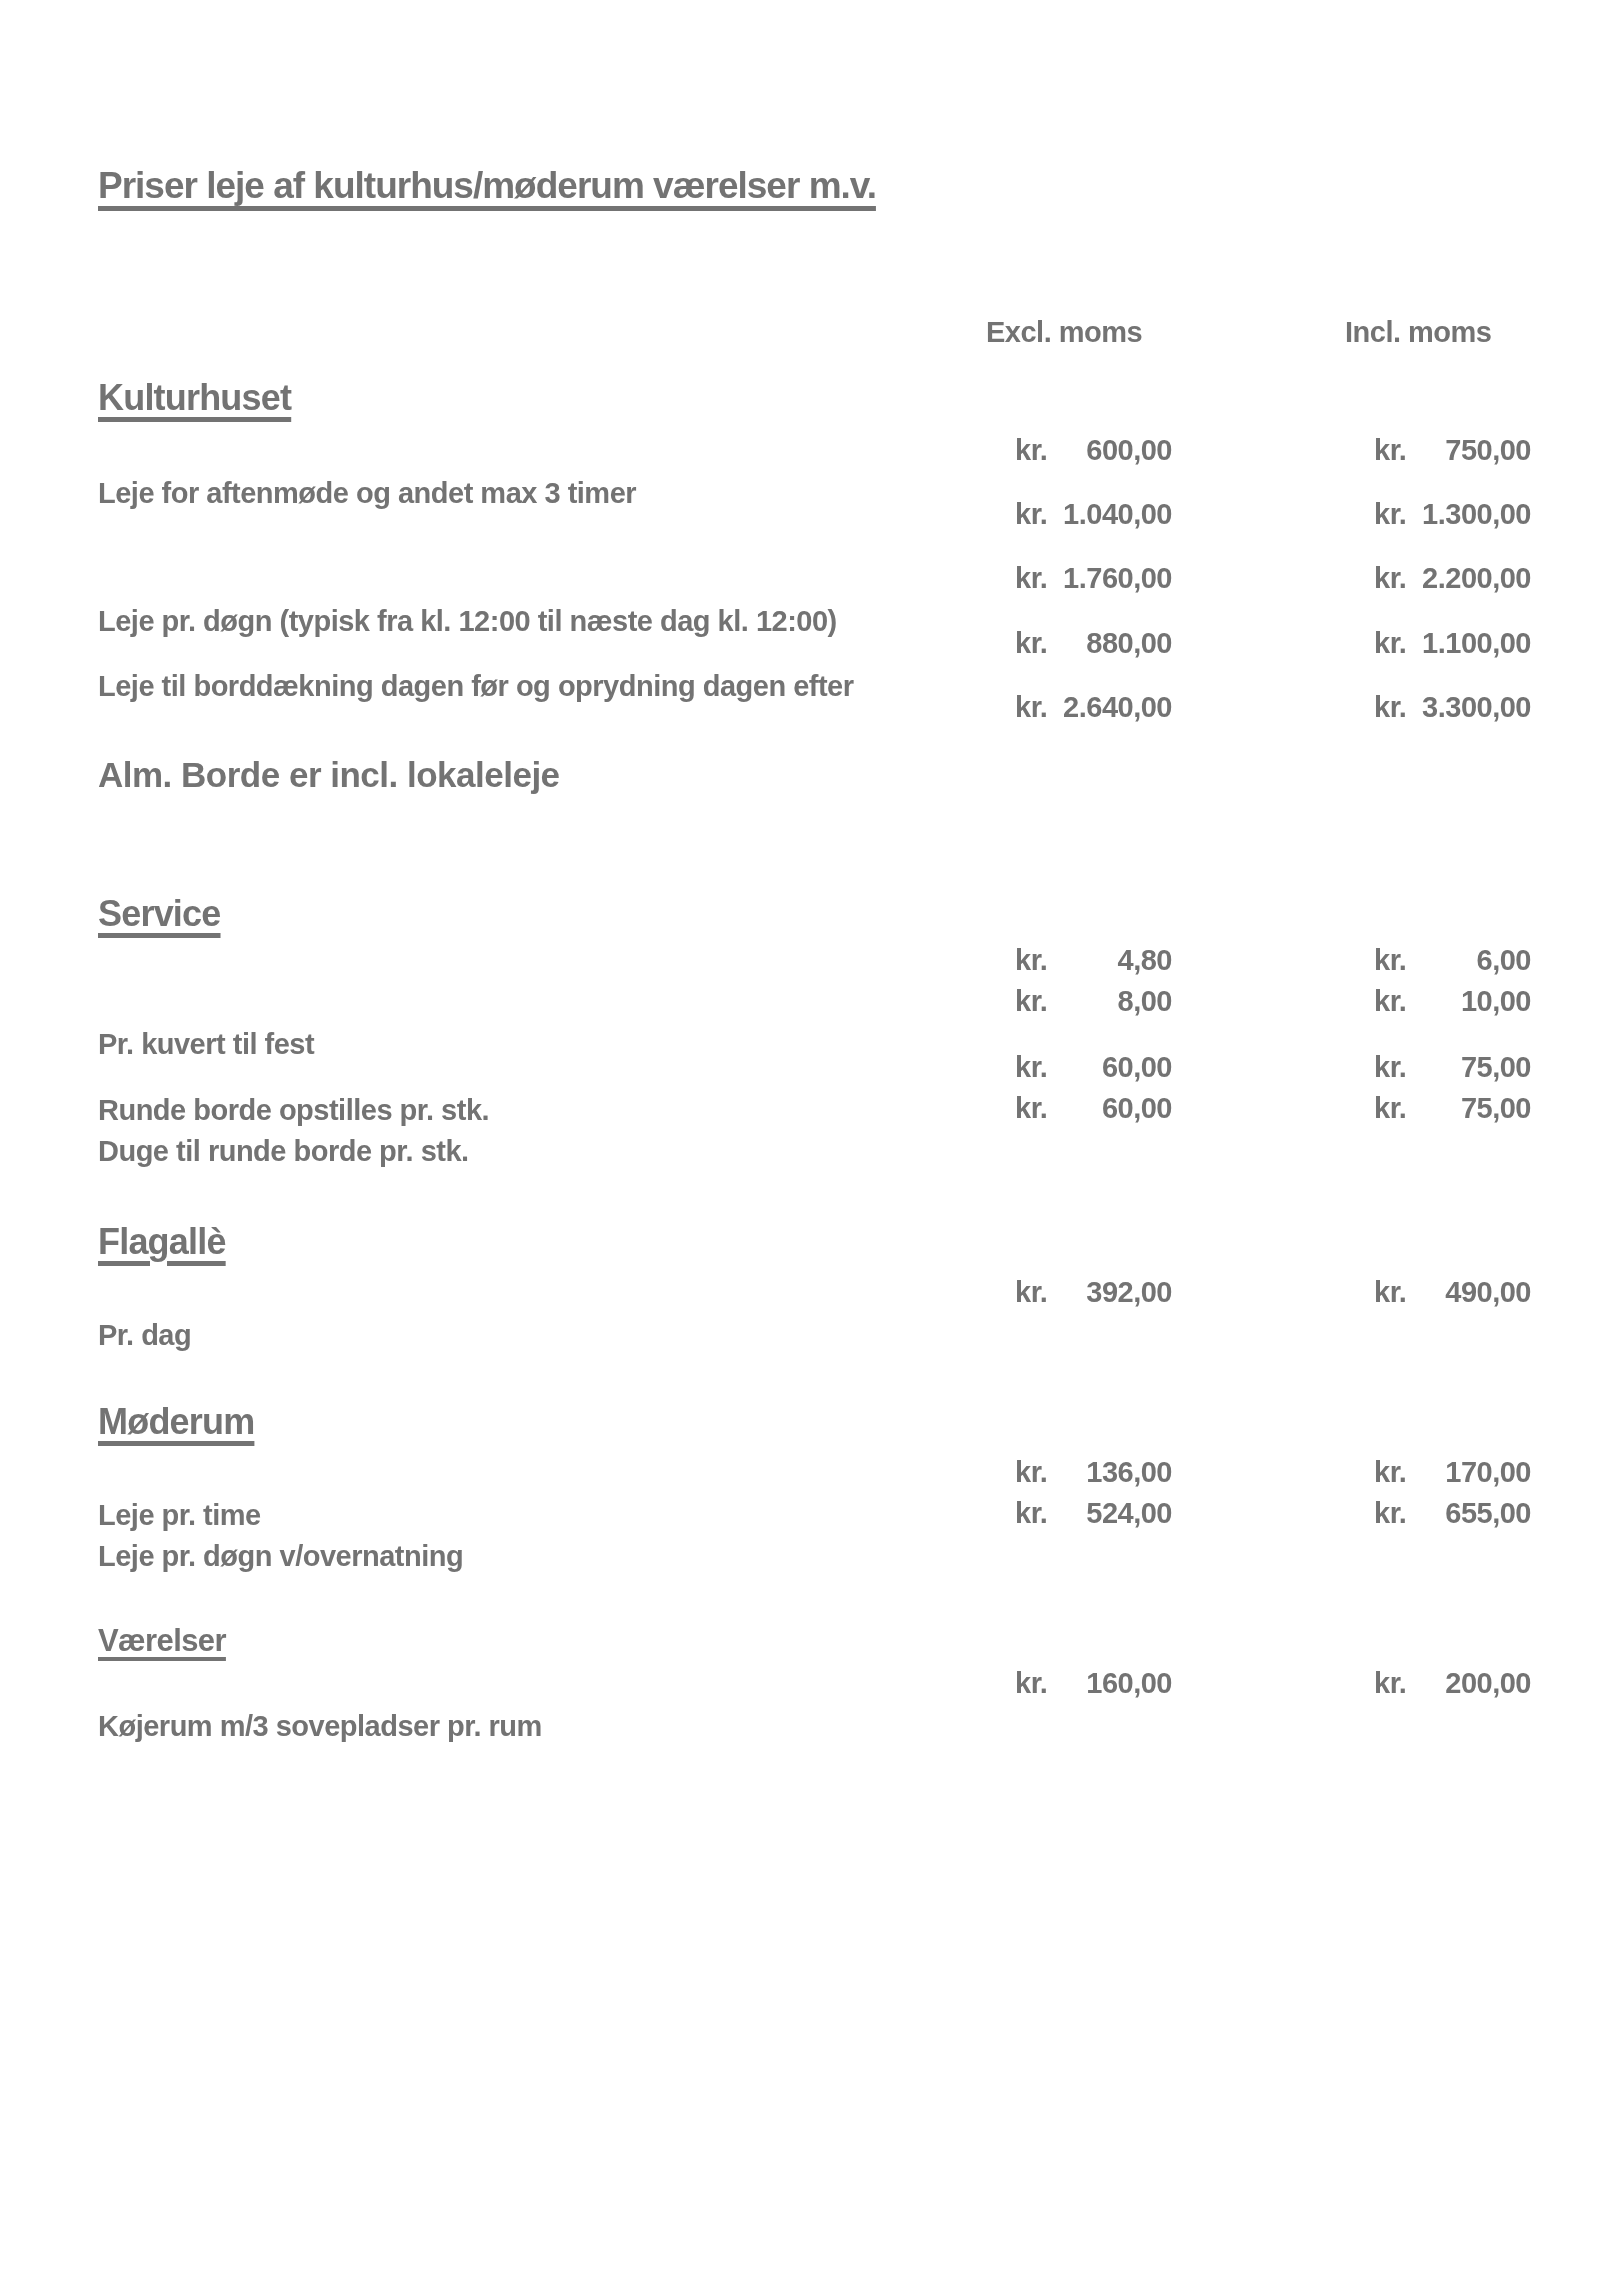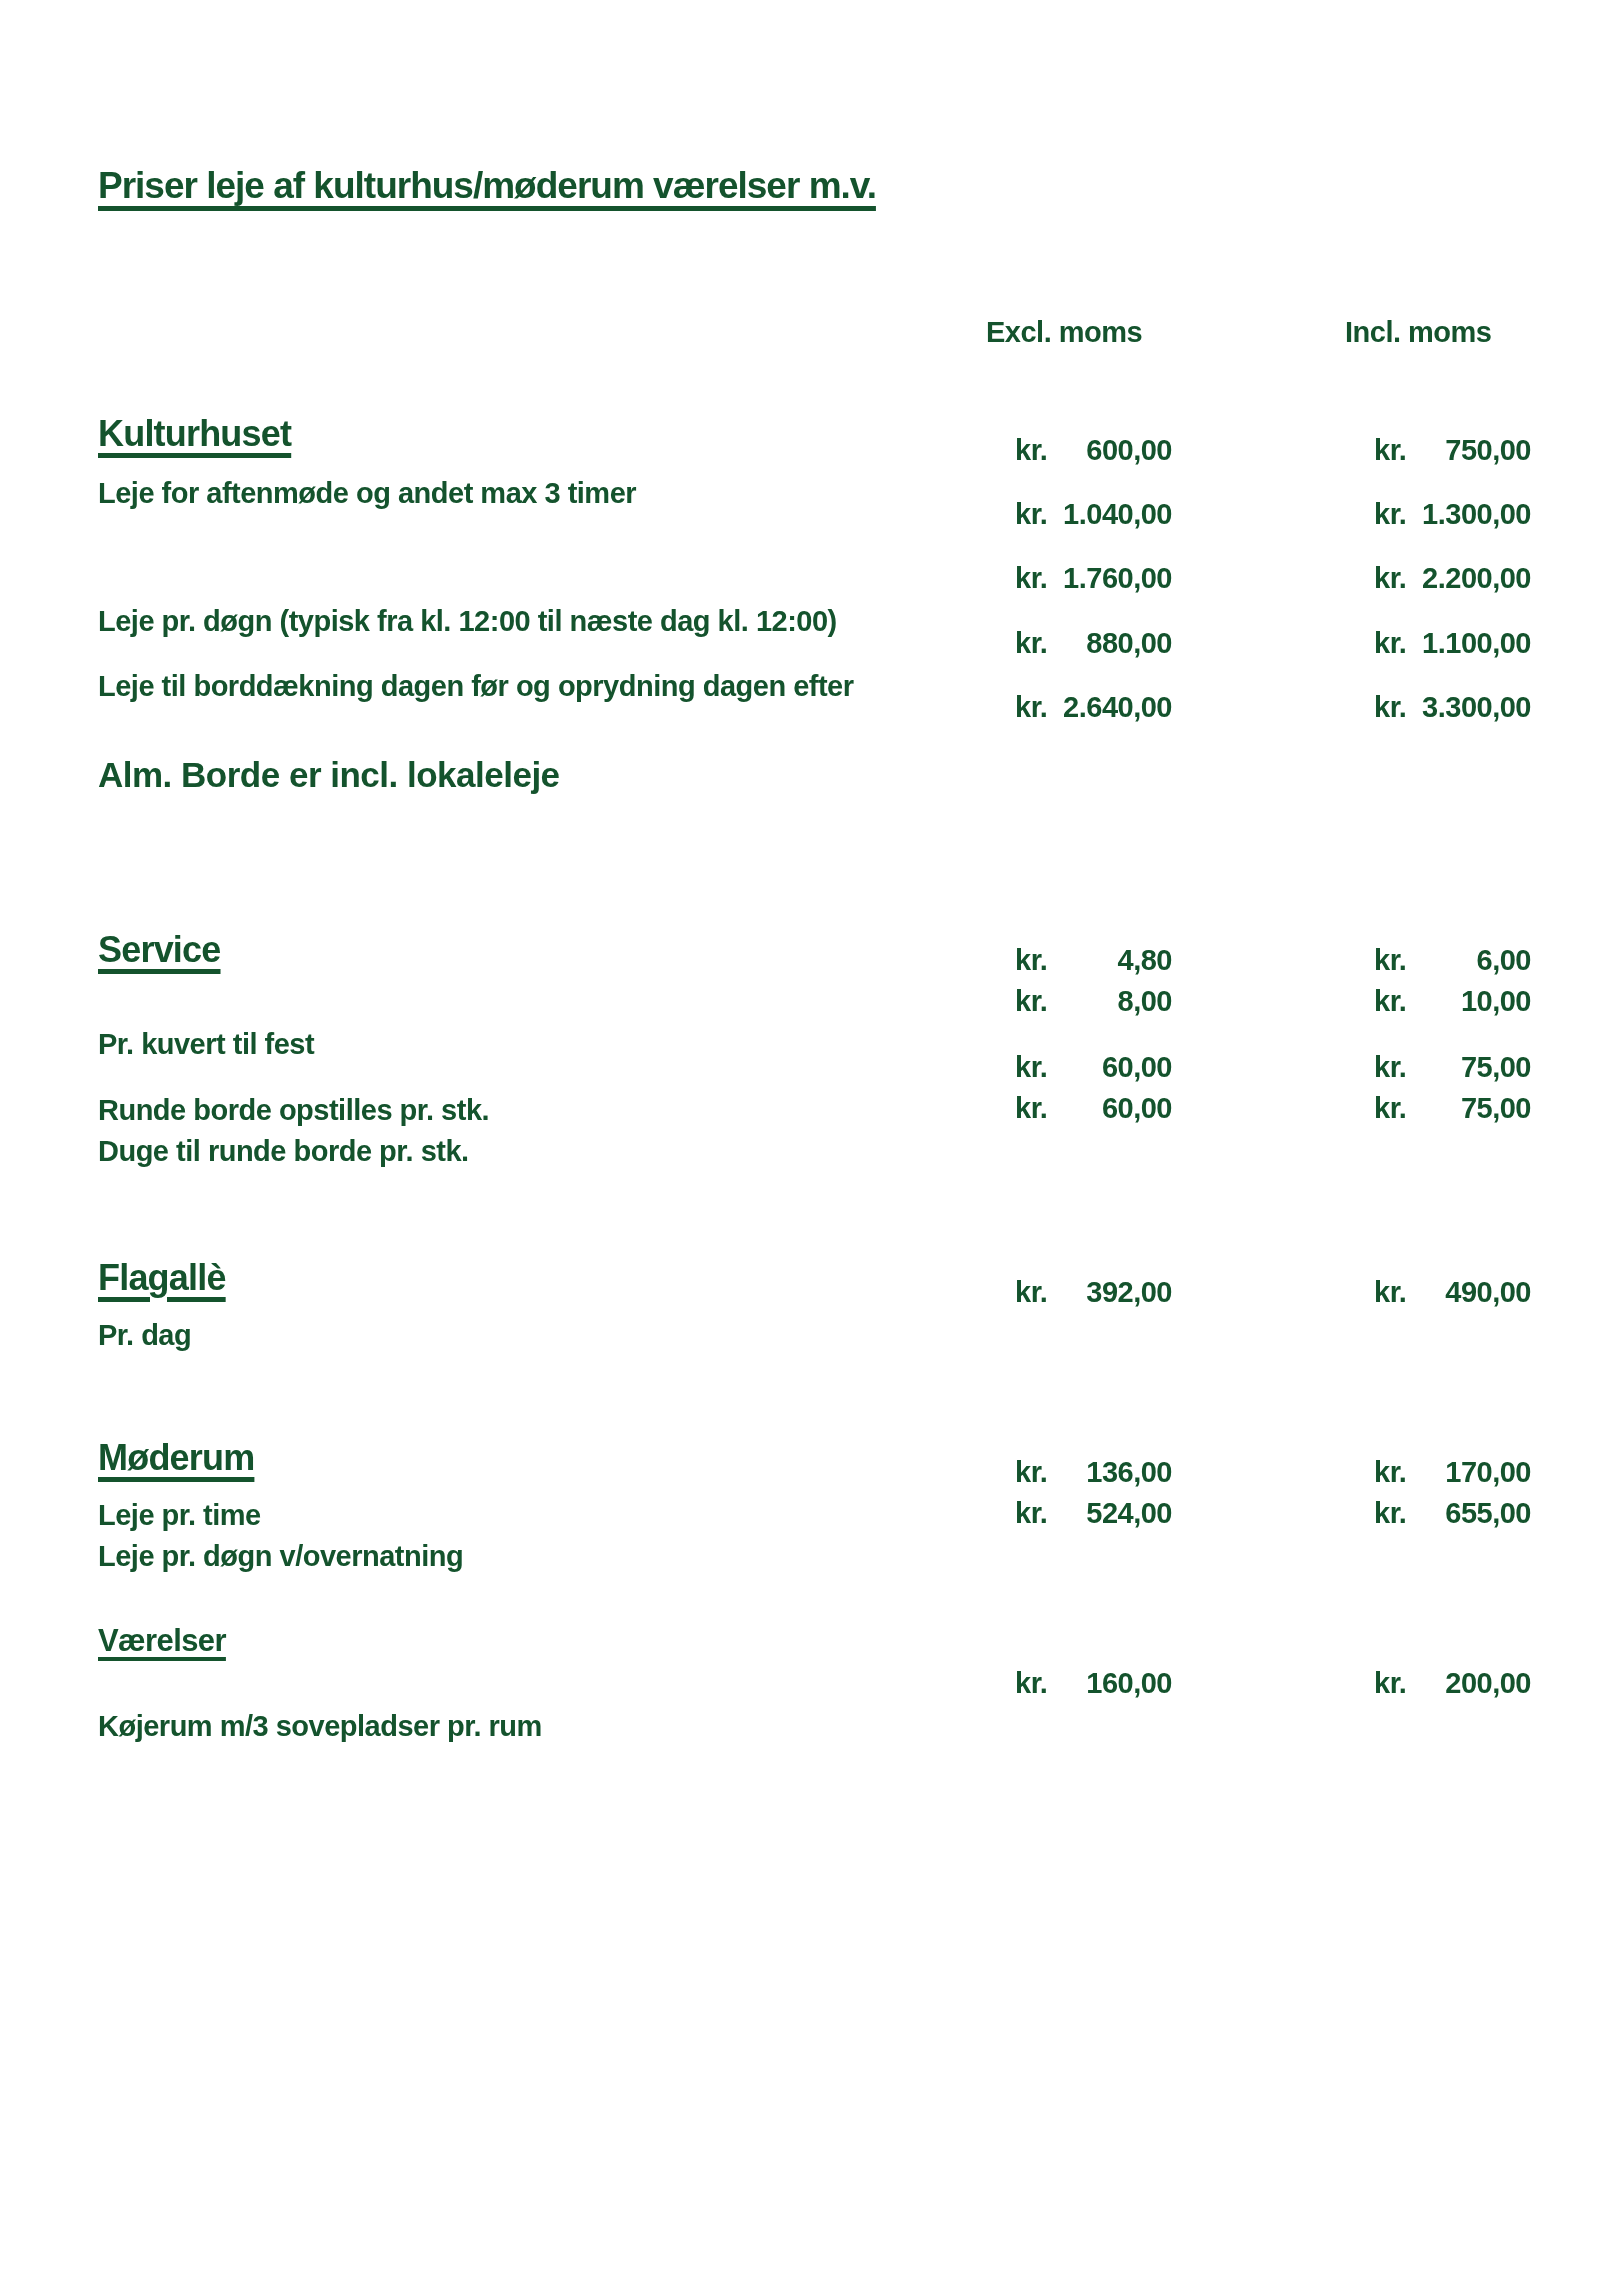--- a/index.html
+++ b/index.html
@@ -3,21 +3,21 @@
 <meta charset="utf-8">
 <style>
   html,body{margin:0;padding:0;background:#e8e8e8;}
   .page{
     position:relative;
     width:1621px;height:2293px;
     margin:0 auto;
     background:#ffffff;
     font-family:"Liberation Sans",sans-serif;
     font-weight:700;
-    color:#14532d;
+    color:#737373;
     overflow:hidden;
   }
   .abs{position:absolute;white-space:nowrap;}
   .title{
     left:98px;
     font-size:37px;
     letter-spacing:-1px;
     text-decoration:underline;
     text-decoration-thickness:4.9px;
     text-underline-offset:7.8px;
@@ -28,21 +28,20 @@
     text-decoration-thickness:3.9px;
     text-underline-offset:6.9px;
   }
   .h1{
     left:98px;
     font-size:36px;
     letter-spacing:-0.8px;
     text-decoration:underline;
     text-decoration-thickness:4.9px;
     text-underline-offset:6.9px;
-    margin-top:36px;
   }
   .h-small{
     left:98px;
     font-size:31px;
     letter-spacing:-0.6px;
     text-decoration:underline;
     text-decoration-thickness:3.9px;
     text-underline-offset:5.9px;
   }
   .row{

